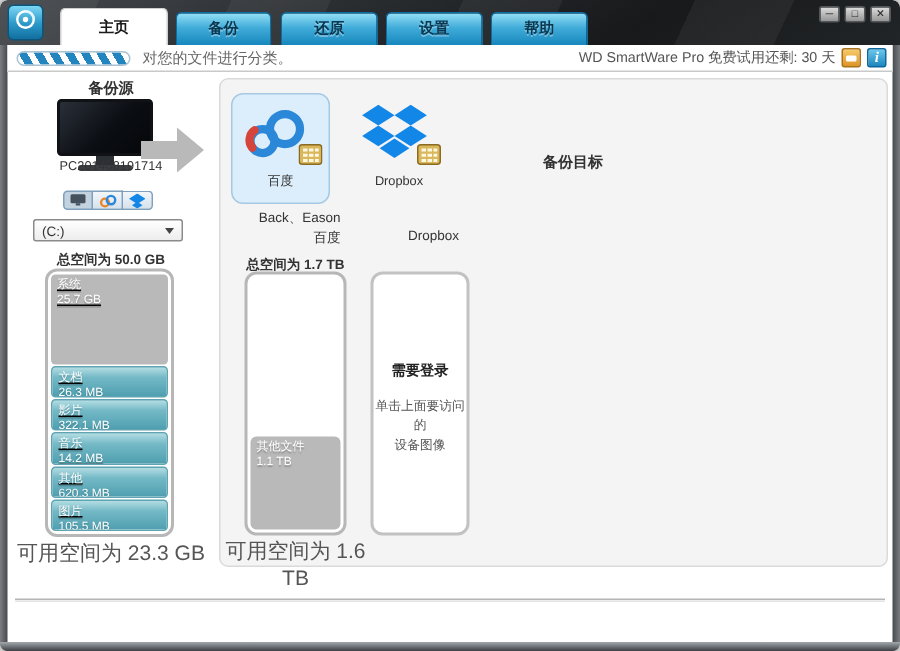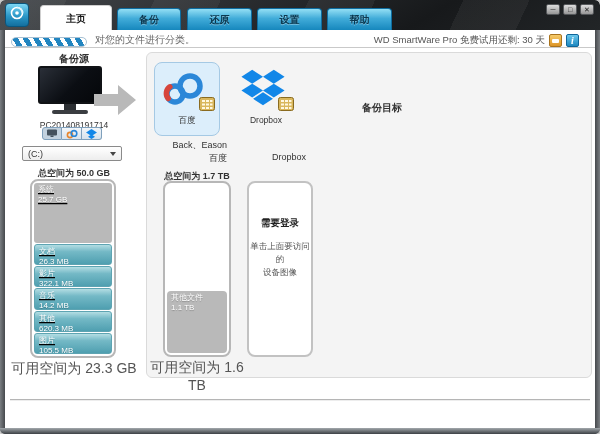--- a/index.html
+++ b/index.html
@@ -26,25 +26,25 @@
   .tab { position:absolute; top:8px; height:22px; width:65px; z-index:2;
     background:linear-gradient(#93dff5 0%,#41acd9 45%,#1687bd 100%);
     border:1px solid #0e6da0; border-bottom:none; border-radius:4px 4px 0 0;
     font-size:10px; font-weight:bold; color:#0a3850; text-align:center; line-height:21px;
     text-shadow:0 1px 0 rgba(255,255,255,.35); }
   .tab.active { top:5px; height:25px; width:72px; background:#fff; border:1px solid #cfcfcf;
     border-bottom:none; color:#1a1a1a; line-height:25px; text-shadow:none; z-index:4; }
 
   
   .banner { position:absolute; left:5px; top:30px; width:590px; height:18px; background:#fff;
-    border-bottom:1px solid #c9c9c9; display:flex; align-items:flex-end; z-index:1; }
+    border-bottom:1px solid #c9c9c9; display:flex; align-items:center; z-index:1; }
   .stripes { margin-left:6px; width:76px; height:10px; border-radius:5px; border:1px solid #a9c2d4;
     background:repeating-linear-gradient(60deg,#ffffff 0 4px,#2285c0 4px 9px); }
   .banner-msg { margin-left:8px; font-size:10px; color:#666; }
-  .banner-right { margin-left:auto; display:flex; align-items:center; gap:4px; padding-right:16px; }
+  .banner-right { margin-left:auto; display:flex; align-items:center; gap:4px; padding-right:4px; }
   .trial-text { font-size:9.5px; color:#555; }
   .sq-btn { width:13px; height:13px; border-radius:2px; position:relative; }
   .buy-btn { background:linear-gradient(#f6cb6a,#dd9527); border:1px solid #a9731d; }
   .buy-btn::after { content:""; position:absolute; left:2px; top:4px; width:7px; height:4px;
     background:#fff; border-radius:1px; }
   .info-btn { background:linear-gradient(#6cc8ec,#1d87bf); border:1px solid #0f669a;
     color:#fff; font-family:"Liberation Serif",serif; font-weight:bold; font-style:italic;
     font-size:10px; line-height:12px; text-align:center; }
 
   
@@ -60,21 +60,21 @@
 
   
   .col-title { position:absolute; font-size:10px; font-weight:bold; color:#333; text-align:center; }
   .source-title { left:8px; top:52px; width:132px; }
   .monitor-screen { position:absolute; left:38px; top:66px; width:64px; height:38px;
     background:linear-gradient(135deg,#2a2f38 0%,#0b0e13 55%,#05070a 100%);
     border:2px solid #101215; border-radius:3px; }
   .monitor-neck { position:absolute; left:64px; top:104px; width:12px; height:6px; background:#2c2f33; }
   .monitor-base { position:absolute; left:52px; top:110px; width:36px; height:4px;
     background:#3a3d41; border-radius:2px; }
-  .pc-name { position:absolute; left:8px; top:120px; width:132px; text-align:center;
+  .pc-name { position:absolute; left:8px; top:105px; width:132px; text-align:center;
     font-size:8.5px; color:#333; }
   .seg-ctrl { position:absolute; left:42px; top:127px; display:flex; }
   .seg-btn { width:20px; height:13px; border:1px solid #7fa0bc; border-left:none;
     background:linear-gradient(#f2f6fa,#d7e2ec); display:flex; align-items:center; justify-content:center; }
   .seg-btn:first-child { border-left:1px solid #7fa0bc; border-radius:3px 0 0 3px; }
   .seg-btn:last-child { border-radius:0 3px 3px 0; }
   .seg-btn.pressed { background:#c3d2df; }
   .drive-select { position:absolute; left:22px; top:146px; width:100px; height:15px;
     background:linear-gradient(#ffffff,#ededed); border:1px solid #8a8a8a; border-radius:2px;
     font-size:9px; color:#333; display:flex; align-items:center; padding:0 5px; }
@@ -115,21 +115,21 @@
   .svc-baidu { left:0; top:99px; }
   .svc-dropbox { left:79px; top:99px; }
   .target-total { left:0px; top:117px; width:100px; }
   .target-free  { left:0px; top:306px; width:100px; }
   .target-bar { position:absolute; left:16px; top:128px; width:68px; height:176px; }
   .target-seg { position:absolute; left:2px; right:2px; bottom:2px; height:62px;
     background:#b9b9b9; border-radius:4px; padding:2px 4px; font-size:8px; line-height:1.25;
     color:#fff; text-shadow:0 1px 1px rgba(0,0,0,.25); }
   .login-box { position:absolute; left:100px; top:128px; width:66px; height:176px;
     border:2px solid #c2c2c2; border-radius:8px; background:#fff; text-align:center; }
-  .login-title { margin-top:34px; font-size:9.5px; font-weight:bold; color:#222; }
+  .login-title { margin-top:58px; font-size:9.5px; font-weight:bold; color:#222; }
   .login-hint { margin-top:10px; font-size:8.5px; color:#555; line-height:1.5; }
 </style>
 </head>
 <body>
 
 <div class="window">
 
   <div class="titlebar"></div>
   <div class="logo-btn">
     <span>

